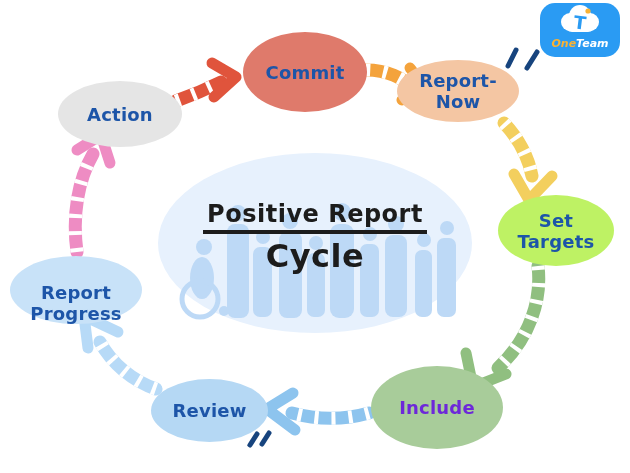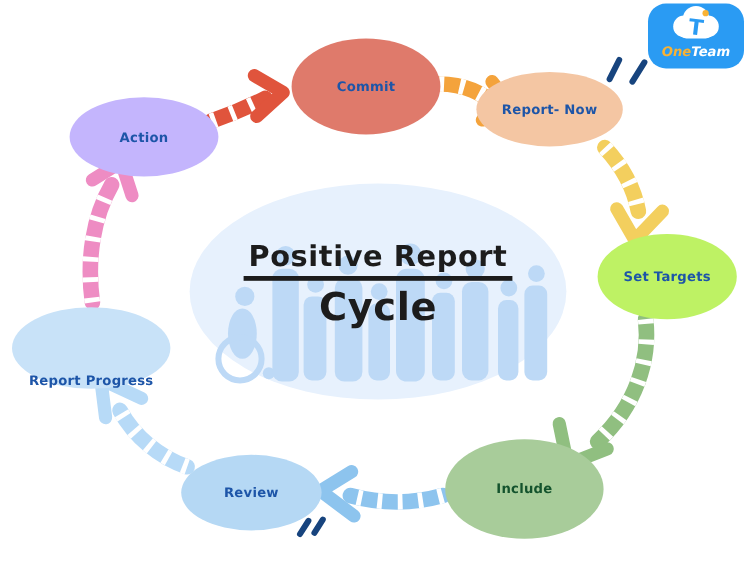--- a/index.html
+++ b/index.html
@@ -8,21 +8,21 @@
     overflow:hidden;font-family:"DejaVu Sans","Liberation Sans",sans-serif;
   }
   .layer{position:absolute;left:0;top:0;}
   
   .node{
     position:absolute;border-radius:50%;
     display:flex;align-items:center;justify-content:center;
     text-align:center;
   }
   .node span{
-    font-weight:bold;font-size:11px;letter-spacing:.2px;
+    font-weight:bold;font-size:18px;letter-spacing:.2px;
   }
   .n-commit{left:243px;top:32px;width:124px;height:80px;}
   .n-reportnow{left:397px;top:60px;width:122px;height:62px;}
   .n-settargets{left:498px;top:195px;width:116px;height:71px;}
   .n-include{left:371px;top:366px;width:132px;height:83px;}
   .n-review{left:151px;top:379px;width:117px;height:63px;align-items:center;}
   .n-reportprogress{left:10px;top:256px;width:132px;height:68px;}
   .n-action{left:58px;top:81px;width:124px;height:66px;}
   
   .center-title{
@@ -145,32 +145,32 @@
 
   <div class="node n-reportnow" style="background-color: rgb(244, 198, 163);">
     <span style="color: rgb(29, 85, 168);">Report- Now</span>
   </div>
 
   <div class="node n-settargets" style="background-color: #bef264;">
     <span style="color: rgb(29, 85, 168);">Set Targets</span>
   </div>
 
   <div class="node n-include" style="background-color: rgb(168, 204, 154);">
-    <span style="color: #14532d;">Include</span>
+    <span style="color: #6d28d9;">Include</span>
   </div>
 
   <div class="node n-review" style="background-color: rgb(181, 216, 244);">
     <span style="color: rgb(29, 85, 168);">Review</span>
   </div>
 
   <div class="node n-reportprogress" style="background-color: rgb(200, 226, 248); align-items: flex-end;">
     <span style="color: rgb(29, 85, 168);">Report Progress</span>
   </div>
 
-  <div class="node n-action" style="background-color: #c4b5fd;">
+  <div class="node n-action" style="background-color: #e5e5e5;">
     <span style="color: rgb(29, 85, 168);">Action</span>
   </div>
 
   <div class="logo" style="background-color: rgb(42, 155, 243);">
     <svg width="80" height="54" viewBox="0 0 80 54">
       <g>
         <circle cx="30" cy="19" r="9" fill="#ffffff"></circle>
         <circle cx="40" cy="13" r="11" fill="#ffffff"></circle>
         <circle cx="50" cy="19" r="9" fill="#ffffff"></circle>
         <rect x="25" y="14" width="30" height="15" rx="7" fill="#ffffff"></rect>

